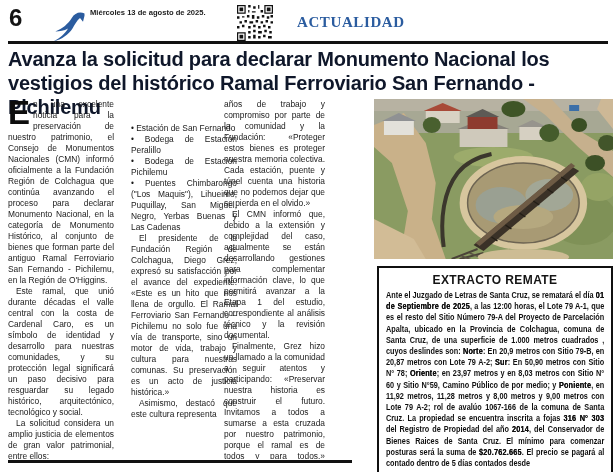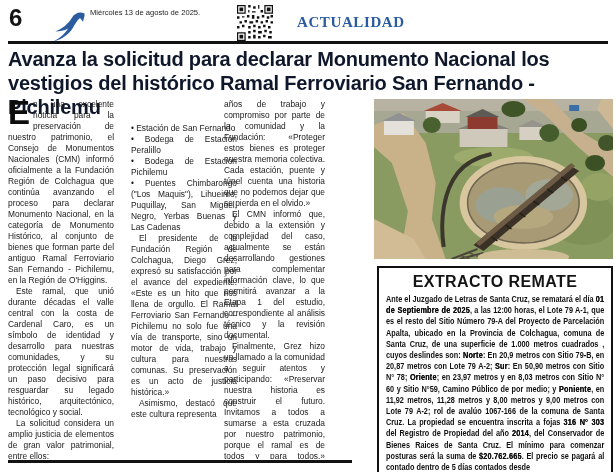--- a/index.html
+++ b/index.html
@@ -7,21 +7,21 @@
   .page{
     position:relative; width:616px; height:472px; background:#ffffff;
     font-family:"Liberation Sans", sans-serif; color:var(--ink);
     overflow:hidden; margin:0 auto;
   }
   
   .pagenum{ position:absolute; left:9px; top:4px; font-size:24px; font-weight:700; }
   .logo{ position:absolute; left:50px; top:9px; width:36px; height:30px; }
   .brand{ position:absolute; left:90px; top:6px; }
   .brandname{ font-family:"DejaVu Serif", serif; font-weight:700; font-size:14px; color:var(--accent); letter-spacing:0.2px; }
-  .branddate{ font-size:7.6px; font-weight:400; color:#1c1c1c; margin-top:2px; }
+  .branddate{ font-size:7.6px; font-weight:700; color:#1c1c1c; margin-top:2px; }
   .qr{ position:absolute; left:237px; top:5px; width:36px; height:36px; }
   .section{ position:absolute; left:297px; top:14px; font-size:15px; font-weight:700; color:var(--accent); letter-spacing:0.6px;font-family:Liberation Serif, serif; }
   .toprule{ position:absolute; left:8px; top:41px; width:600px; height:3px; background:#121212; }
   
   .headline{
     position:absolute; left:8px; top:47px; width:602px; margin:0;
     font-size:20px; line-height:24px; font-weight:700; color:#0f172a; letter-spacing:-0.2px;
   }
   
   .cols{ position:absolute; left:8px; top:99px; width:334px; height:360px; }
@@ -37,21 +37,21 @@
   .dropcap{ float:left; font-size:33px; line-height:26px; font-weight:700; margin:1px 3px 0 0; color:#0d0d0d; }
   .bottomrule{ position:absolute; left:8px; top:460px; width:344px; height:3px; background:#121212; }
   
   .photo{ position:absolute; left:374px; top:99px; width:239px; height:160px; }
   .photo svg{ display:block; width:100%; height:100%; }
   
   .remate{
     position:absolute; left:377px; top:266px; width:236px; height:240px;
     border:2px solid #101010; box-sizing:border-box; background:#fff; padding:3px 7px 0 7px;
   }
-  .remate-title{ text-align:center; font-weight:700; font-size:16px; margin:2px 0 3px 0; letter-spacing:0.4px; }
+  .remate-title{ text-align:center; font-weight:700; font-size:12px; margin:2px 0 3px 0; letter-spacing:0.4px; }
   .remate-body{
     margin:0; font-size:8.3px; line-height:11.2px; font-weight:700; text-align:justify;
     width:248px; transform:scaleX(0.88); transform-origin:0 0; color:#101010;
   }
   .remate-body .xb{ text-shadow:0 0 0.6px currentColor; letter-spacing:0.2px; }
 </style>
 </head>
 <body>
 
 <div class="page">

